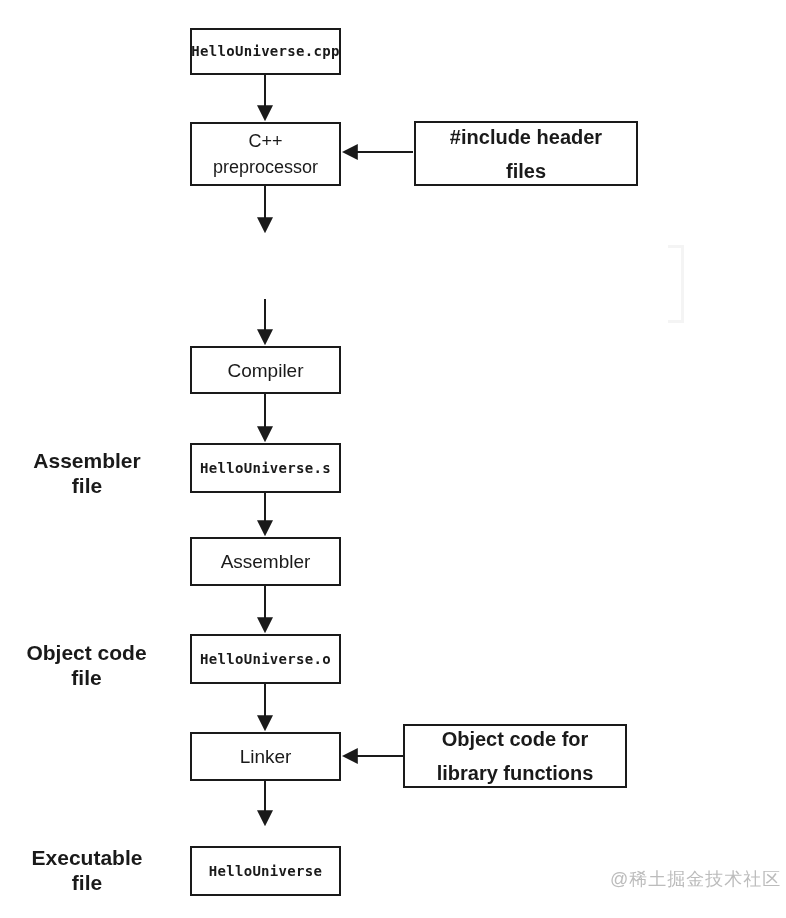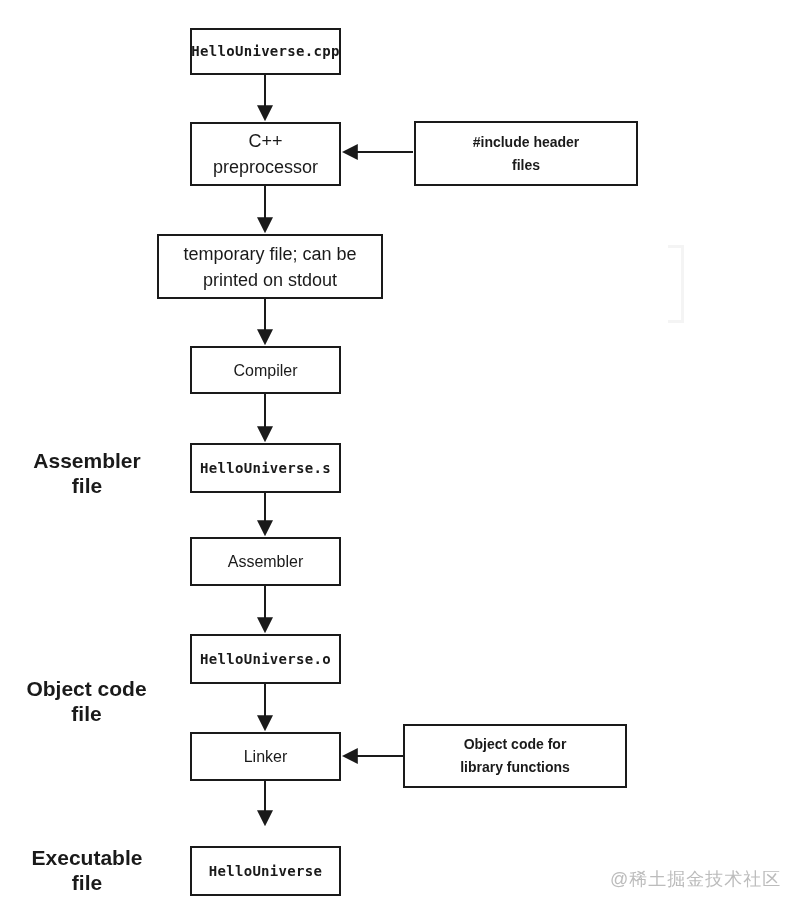--- a/index.html
+++ b/index.html
@@ -24,33 +24,33 @@
   .node {
     position: absolute;
     box-sizing: border-box;
     border: 2px solid #1a1a1a;
     background: #ffffff;
     display: flex;
     align-items: center;
     justify-content: center;
     text-align: center;
     white-space: pre-line;
-    font-size: 16px;
+    font-size: 19px;
     line-height: 25px;
   }
   .node.mono {
     font-family: "DejaVu Sans Mono", monospace;
     font-weight: bold;
     font-size: 14px;
     letter-spacing: 0.3px;
   }
   .node.bold {
     font-weight: bold;
-    font-size: 14px;
-    line-height: 23px;
+    font-size: 20px;
+    line-height: 34px;
   }
   .node.small {
     font-size: 18px;
     line-height: 26px;
   }
   .side-label {
     position: absolute;
     font-weight: bold;
     font-size: 21px;
     line-height: 25px;
@@ -65,21 +65,21 @@
   #node-compiler     { left:190px; top:346px; width:151px; height:48px; }
   #node-asmfile      { left:190px; top:443px; width:151px; height:50px; }
   #node-assembler    { left:190px; top:537px; width:151px; height:49px; }
   #node-objfile      { left:190px; top:634px; width:151px; height:50px; }
   #node-linker       { left:190px; top:732px; width:151px; height:49px; }
   #node-objlib       { left:403px; top:724px; width:224px; height:64px; }
   #node-exe          { left:190px; top:827px; width:151px; height:50px;margin-top:19px; }
 
   #label-source      { left:18px; top:92px;  width:140px; }
   #label-assembler   { left:17px; top:448px; width:140px; }
-  #label-objectcode  { left:14px; top:676px; width:145px; }
+  #label-objectcode  { left:14px; top:640px; width:145px; }
   #label-executable  { left:17px; top:845px; width:140px; }
 
   .watermark {
     position: absolute;
     left: 610px;
     top: 866px;
     width: 165px;
     font-size: 18px;
     line-height: 26px;
     color: #bcbcbc;
@@ -119,22 +119,20 @@
     <line x1="265" y1="684" x2="265" y2="728" stroke="#1a1a1a" stroke-width="2" marker-end="url(#arrowhead)"></line>
     <line x1="403" y1="756" x2="345" y2="756" stroke="#1a1a1a" stroke-width="2" marker-end="url(#arrowhead)"></line>
     <line x1="265" y1="781" x2="265" y2="823" stroke="#1a1a1a" stroke-width="2" marker-end="url(#arrowhead)"></line>
   </svg>
 
   <div class="node mono" id="node-cpp">HelloUniverse.cpp</div>
   <div class="node small" id="node-preprocessor">C++
 preprocessor</div>
   <div class="node bold" id="node-include">#include header
 files</div>
-  <div class="node small" id="node-temp">temporary file; can be
-printed on stdout</div>
   <div class="node" id="node-compiler">Compiler</div>
   <div class="node mono" id="node-asmfile">HelloUniverse.s</div>
   <div class="node" id="node-assembler">Assembler</div>
   <div class="node mono" id="node-objfile">HelloUniverse.o</div>
   <div class="node" id="node-linker">Linker</div>
   <div class="node bold" id="node-objlib">Object code for
 library functions</div>
   <div class="node mono" id="node-exe">HelloUniverse</div>
 
   <div class="side-label" id="label-assembler">Assembler

